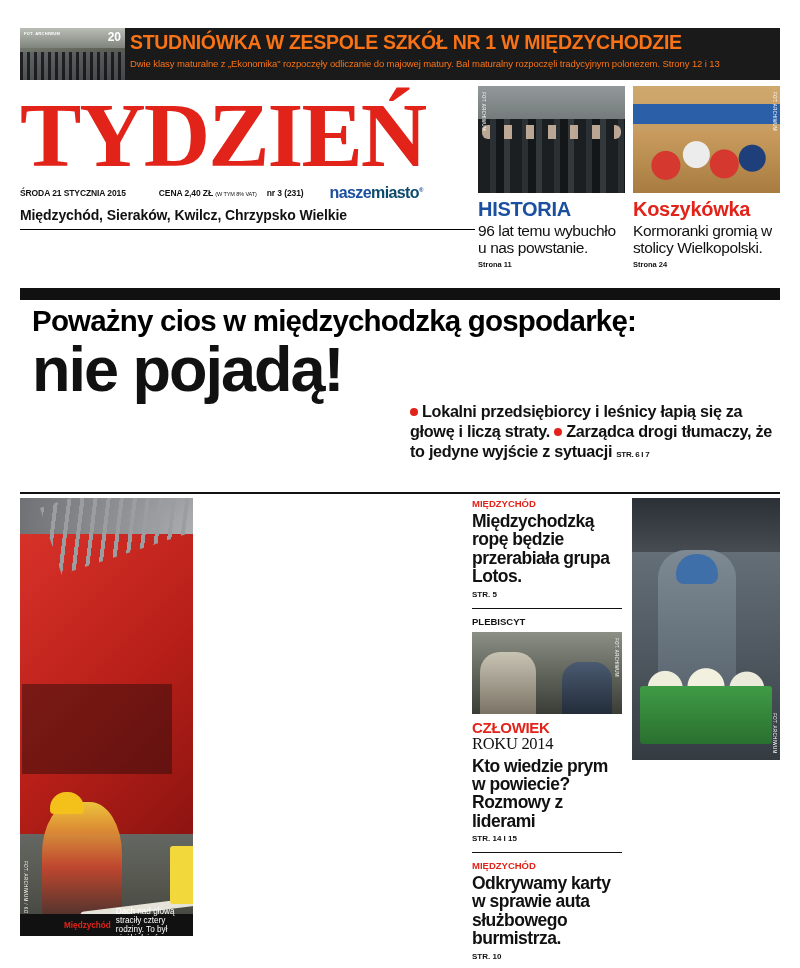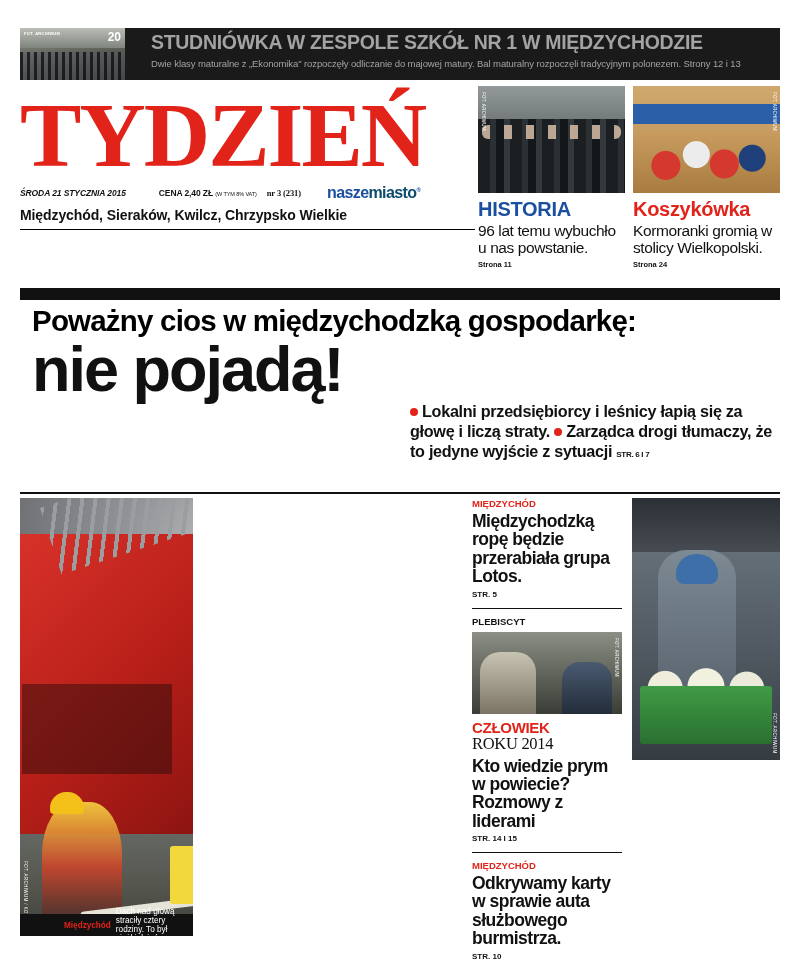--- a/index.html
+++ b/index.html
@@ -57,22 +57,22 @@
   }
   .topbanner-photo .num {
     position: absolute;
     top: 2px; right: 4px;
     font-size: 12px;
     color: #fff;
     font-weight: bold;
   }
   .topbanner-text {
     flex: 1;
-    padding: 4px 8px 0 26px;
-    color: #a3a3a3;
+    padding: 4px 8px 0 5px;
+    color: #f97316;
     border-radius: 21px;
   }
   .topbanner-head {
     font-size: 19.5px;
     font-weight: bold;
     letter-spacing: -0.3px;
     line-height: 1.1;
     white-space: nowrap;
   }
   .topbanner-sub {
@@ -112,24 +112,24 @@
     letter-spacing: -0.5px;
   }
   .meta-row {
     margin-top: 9px;
     display: flex;
     align-items: center;
     font-size: 8.5px;
     color: #111;
     letter-spacing: -0.1px;
   }
-  .meta-date { font-weight: bold; font-style: italic; }
+  .meta-date { font-weight: bold; }
   .meta-price { margin-left: 33px; font-weight: bold;}
   .meta-price .vat { font-size: 5.5px; font-weight: normal; }
-  .meta-nr { margin-left: 10px; font-weight: bold; font-family: Liberation Serif, serif; }
+  .meta-nr { margin-left: 10px; font-weight: bold; }
   .nm-logo {
     margin-left: 26px;
     font-size: 16px;
     font-weight: bold;
     letter-spacing: -0.6px;
   }
   .nm-logo .a { color: #1b4fa0; }
   .nm-logo .b { color: #0c4a6e; }
   .nm-logo .r {
     font-size: 6px; vertical-align: super; color:#1b4fa0;

